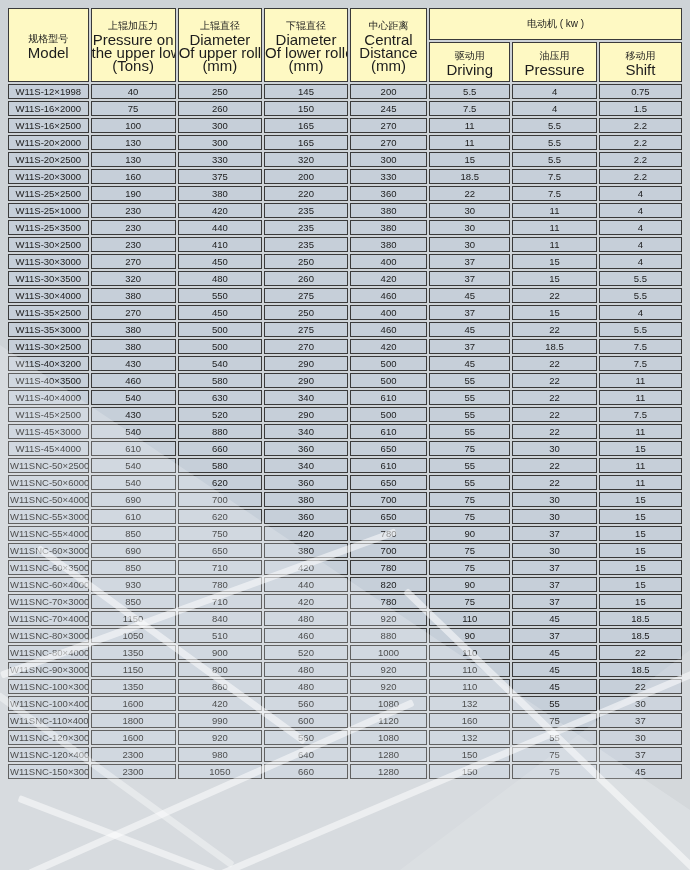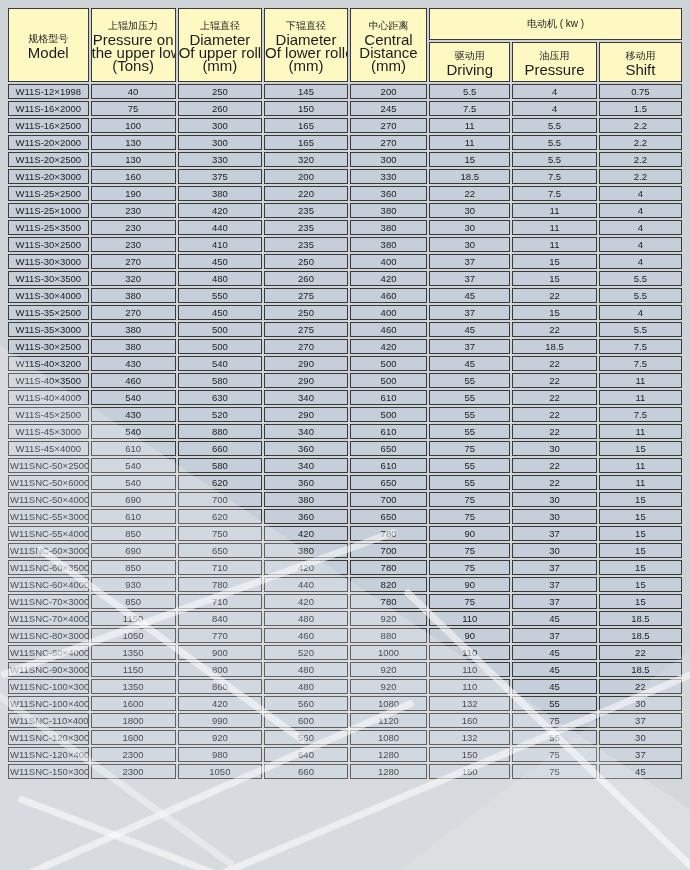--- a/index.html
+++ b/index.html
@@ -451,21 +451,21 @@
           <td>840</td>
           <td>480</td>
           <td>920</td>
           <td>110</td>
           <td>45</td>
           <td>18.5</td>
         </tr>
         <tr>
           <td>W11SNC-80×3000</td>
           <td>1050</td>
-          <td>770</td>
+          <td>510</td>
           <td>460</td>
           <td>880</td>
           <td>90</td>
           <td>37</td>
           <td>18.5</td>
         </tr>
         <tr>
           <td>W11SNC-80×4000</td>
           <td>1350</td>
           <td>900</td>

